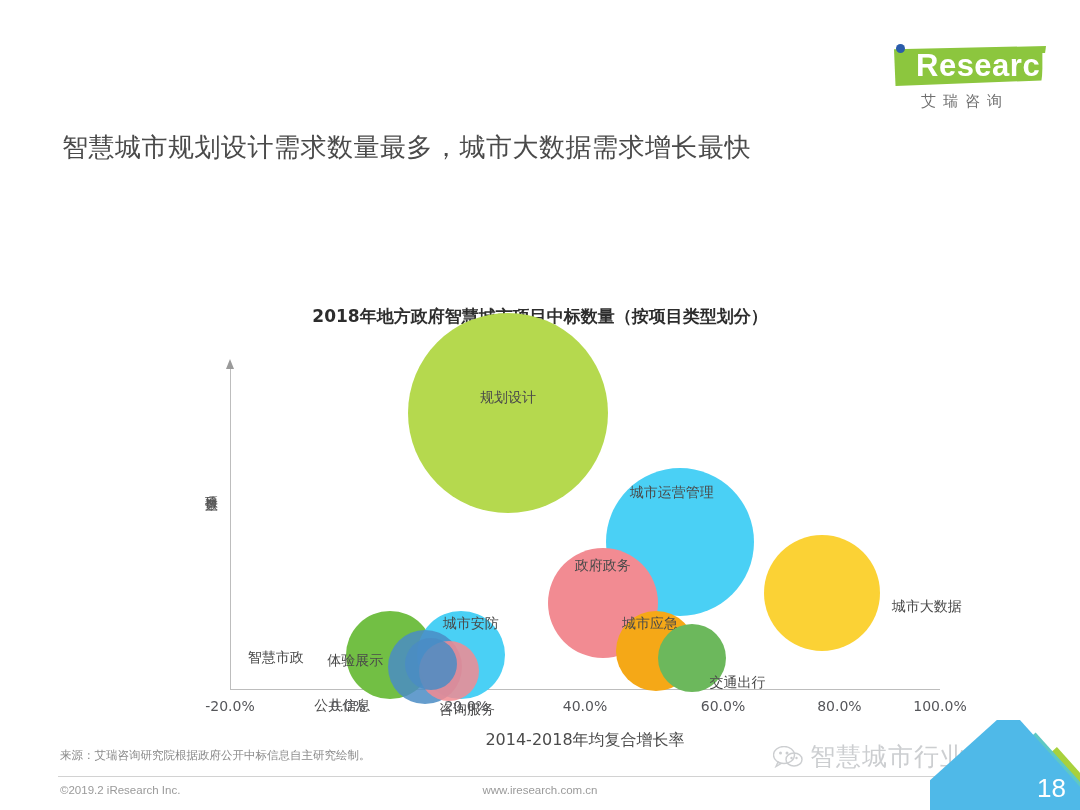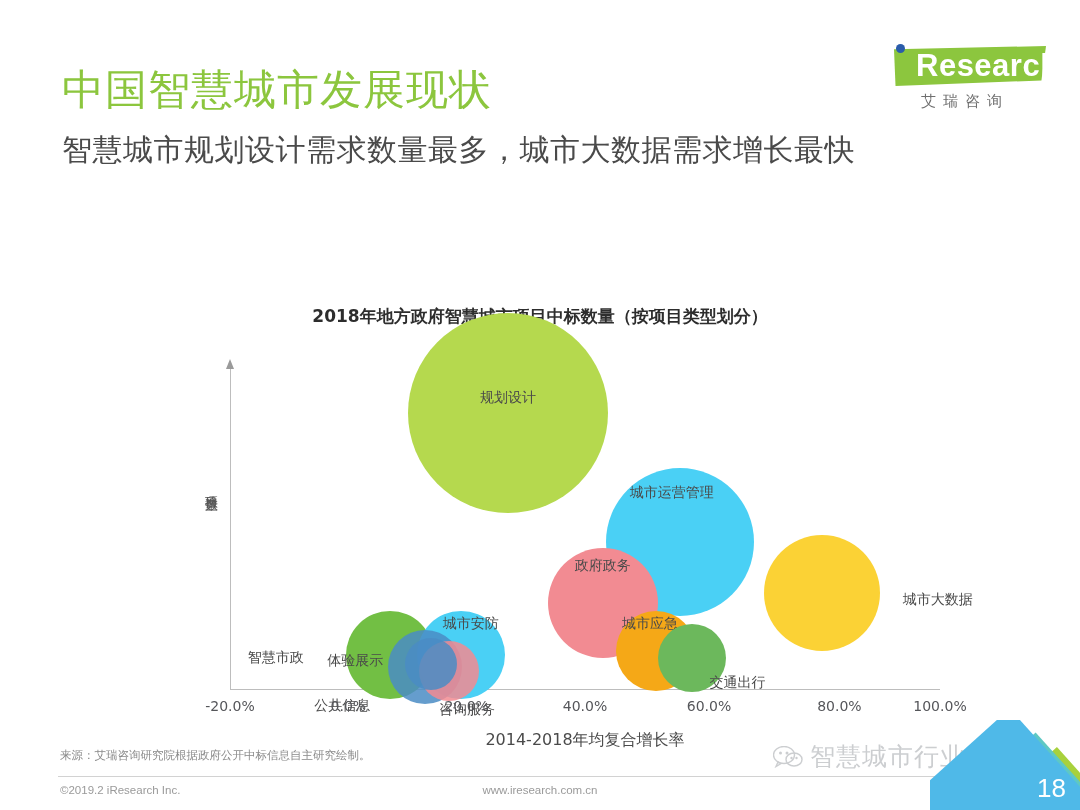--- a/index.html
+++ b/index.html
@@ -39,21 +39,21 @@
   }
 
   
   .title-main{
     position:absolute;left:62px;top:62px;
     font-size:42px;color:#8cc63e;letter-spacing:1px;
     font-family:"DejaVu Sans",sans-serif;
   }
   .title-sub{
     position:absolute;left:62px;top:130px;
-    font-size:30px;color:#4a4a4a;letter-spacing:.5px;
+    font-size:26px;color:#4a4a4a;letter-spacing:.5px;
     font-family:"DejaVu Sans",sans-serif;
   }
   .body-text{
     position:absolute;left:60px;top:186px;width:995px;
     font-size:14.5px;line-height:24px;color:#4a4a4a;text-align:justify;
     font-family:"DejaVu Sans",sans-serif;
   }
 
   
   .chart-title{
@@ -151,39 +151,38 @@
   <div class="logo-wrap">
     <div class="logo-mark">
       <div class="logo-plate"></div>
       <div class="logo-i-stem"></div>
       <div class="logo-i-dot"></div>
       <div class="logo-text">Research</div>
     </div>
     <div class="logo-cn">艾瑞咨询</div>
   </div>
 
-  <div class="title-main">中国智慧城市发展现状</div>
   <div class="title-sub">智慧城市规划设计需求数量最多，城市大数据需求增长最快</div>
 
   <div class="chart-title">2018年地方政府智慧城市项目中标数量（按项目类型划分）</div>
 
   <div class="plot">
     <div class="axis-y">
       <div class="axis-y-arrow"></div>
     </div>
     <div class="axis-x"></div>
     <div class="ylabel">项目数量</div>
 
     <div id="bubbles">
         <div class="bubble" style="width: 200px; height: 200px; left: 178.083px; top: -54.92px; background: rgb(181, 217, 78); opacity: 1;"></div>
         <div class="blabel" style="left: 278.083px; transform: translateX(-50%); top: -24.92px; margin-top: 46px;">规划设计</div>
         <div class="bubble" style="width: 148px; height: 148px; left: 375.667px; top: 99.88px; background: rgb(74, 208, 245); opacity: 1;"></div>
         <div class="blabel" style="left: 441.667px; transform: translateX(-50%); top: 115.88px;">城市运营管理</div>
         <div class="bubble" style="width: 116px; height: 116px; left: 533.667px; top: 167.4px; background: rgb(251, 210, 53); opacity: 1;"></div>
-        <div class="blabel" style="left: 661.667px; top: 223px; margin-left: 11px;">城市大数据</div>
+        <div class="blabel" style="left: 661.667px; top: 230px;">城市大数据</div>
         <div class="bubble" style="width: 110px; height: 110px; left: 317.75px; top: 180.06px; background: rgb(242, 139, 146); opacity: 1;"></div>
         <div class="blabel" style="left: 372.75px; transform: translateX(-50%); top: 189.06px;">政府政务</div>
         <div class="bubble" style="width: 88px; height: 88px; left: 115.75px; top: 242.58px; background: rgb(114, 191, 68); opacity: 1;"></div>
         <div class="blabel" style="left: 73.75px; transform: translateX(-100%); top: 280.58px;">智慧市政</div>
         <div class="bubble" style="width: 88px; height: 88px; left: 186.75px; top: 242.58px; background: rgb(74, 208, 245); opacity: 1;"></div>
         <div class="blabel" style="left: 240.75px; transform: translateX(-50%); top: 246.58px;">城市安防</div>
         <div class="bubble" style="width: 74px; height: 74px; left: 158.25px; top: 262.46px; background: rgb(74, 140, 196); opacity: 0.85;"></div>
         <div class="blabel" style="left: 140.25px; transform: translateX(-100%); top: 329.46px; text-align: center;">公共信息</div>
         <div class="bubble" style="width: 60px; height: 60px; left: 188.917px; top: 272.68px; background: rgb(242, 139, 146); opacity: 0.85;"></div>
         <div class="blabel" style="left: 208.917px; top: 332.68px;">咨询服务</div>
@@ -193,21 +192,21 @@
         <div class="blabel" style="left: 420px; transform: translateX(-50%); top: 247.36px;">城市应急</div>
         <div class="bubble" style="width: 68px; height: 68px; left: 427.5px; top: 255.8px; background: rgb(108, 184, 92); opacity: 1;"></div>
         <div class="blabel" style="left: 479.5px; top: 305.8px;">交通出行</div>
       </div>
 
     <div class="xticks" id="xticks">
         <div class="xtick" style="left: 0px;">-20.0%</div>
         <div class="xtick" style="left: 118.333px;">0.0%</div>
         <div class="xtick" style="left: 236.667px;">20.0%</div>
         <div class="xtick" style="left: 355px;">40.0%</div>
-        <div class="xtick" style="left: 479px;">60.0%</div>
+        <div class="xtick" style="left: 493px;">60.0%</div>
         <div class="xtick" style="left: 591.667px; text-align: right;">80.0%</div>
         <div class="xtick" style="left: 710px;">100.0%</div>
       </div>
     <div class="xlabel">2014-2018年均复合增长率</div>
   </div>
 
   <div class="source">来源：艾瑞咨询研究院根据政府公开中标信息自主研究绘制。</div>
 
   <div class="watermark">
     <span class="wechat-icon">

